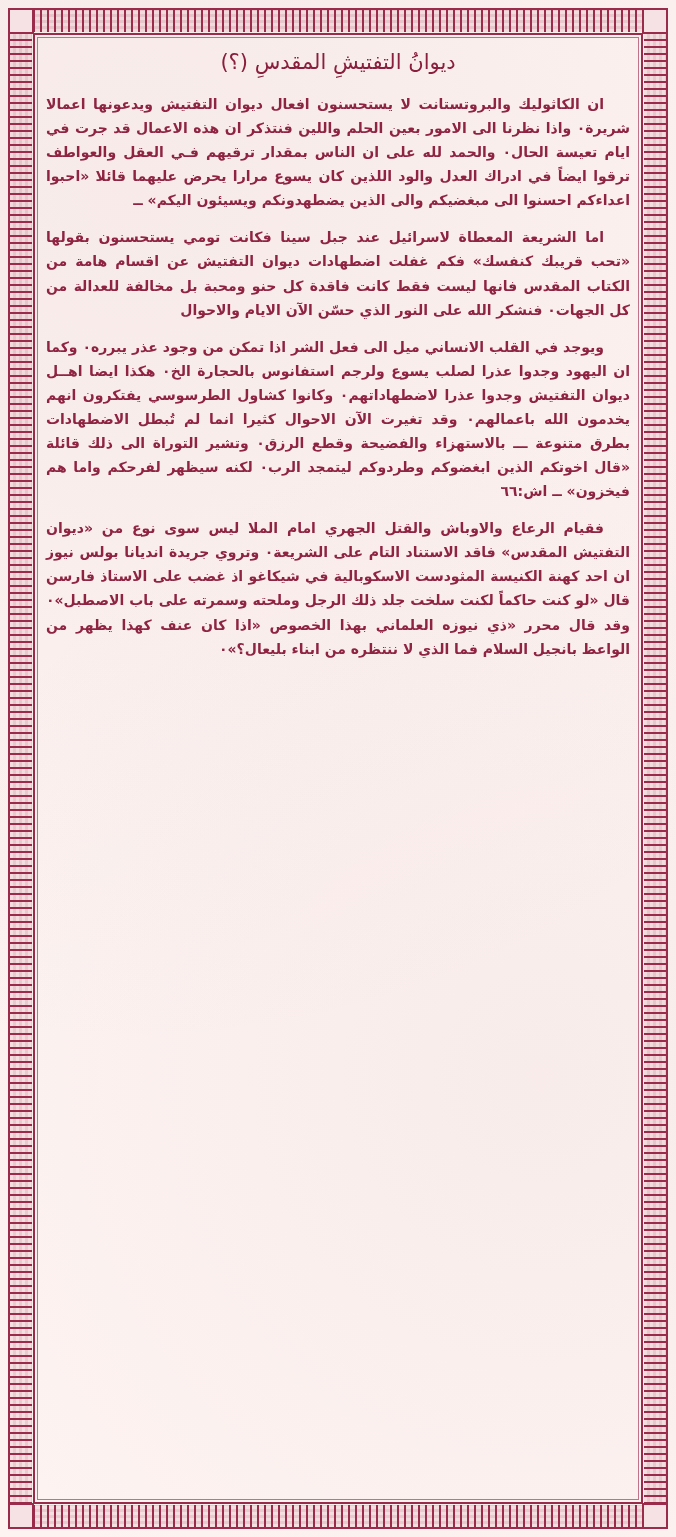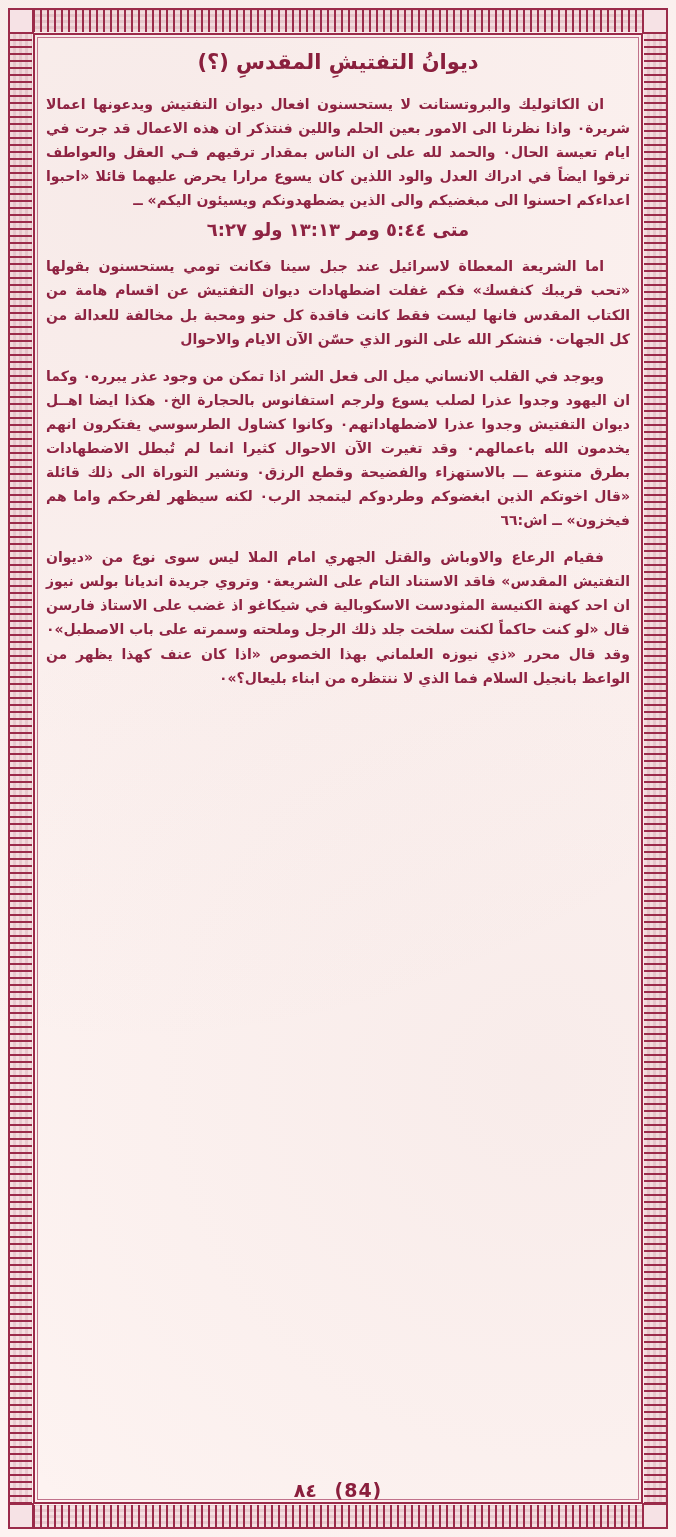--- a/index.html
+++ b/index.html
@@ -102,21 +102,21 @@
     width: 584px;
     height: 1400px;
     box-sizing: border-box;
     color: #8e2342;
     direction: rtl;
     text-align: justify;
   }
   .doc-title {
     text-align: center;
     font-size: 21px;
-    font-weight: bold;
+    font-weight: normal;
     color: #8a1f3d;
     margin: 6px 0 18px 0;
     letter-spacing: 0.5px;
     font-family: "DejaVu Sans", sans-serif;
   }
   p.para {
     margin: 0 0 13px 0;
     font-size: 14px;
     line-height: 1.72;
     text-align: justify;
@@ -174,29 +174,24 @@
   <div class="corner tr"></div>
   <div class="corner bl"></div>
   <div class="corner br"></div>
 
   <div class="content">
 
     <h1 class="doc-title">ديوانُ التفتيشِ المقدسِ (؟)</h1>
 
     <p class="para">ان الكاثوليك والبروتستانت لا يستحسنون افعال ديوان التفتيش ويدعونها اعمالا شريرة٠ واذا نظرنا الى الامور بعين الحلم واللين فنتذكر ان هذه الاعمال قد جرت في ايام تعيسة الحال٠ والحمد لله على ان الناس بمقدار ترقيهم فـي العقل والعواطف ترقوا ايضاً في ادراك العدل والود اللذين كان يسوع مرارا يحرض عليهما قائلا «احبوا اعداءكم احسنوا الى مبغضيكم والى الذين يضطهدونكم ويسيئون اليكم» ــ</p>
 
-    <p class="refline">متى ٥:٤٤ ومر ١٣:١٣ ولو ٦:٢٧</p>
 
     <p class="para">اما الشريعة المعطاة لاسرائيل عند جبل سينا فكانت تومي يستحسنون بقولها «تحب قريبك كنفسك» فكم غفلت اضطهادات ديوان التفتيش عن اقسام هامة من الكتاب المقدس فانها ليست فقط كانت فاقدة كل حنو ومحبة بل مخالفة للعدالة من كل الجهات٠ فنشكر الله على النور الذي حسّن الآن الايام والاحوال</p>
 
     <p class="para">ويوجد في القلب الانساني ميل الى فعل الشر اذا تمكن من وجود عذر يبرره٠ وكما ان اليهود وجدوا عذرا لصلب يسوع ولرجم استفانوس بالحجارة الخ٠ هكذا ايضا اهــل ديوان التفتيش وجدوا عذرا لاضطهاداتهم٠ وكانوا كشاول الطرسوسي يفتكرون انهم يخدمون الله باعمالهم٠ وقد تغيرت الآن الاحوال كثيرا انما لم تُبطل الاضطهادات بطرق متنوعة ـــ بالاستهزاء والفضيحة وقطع الرزق٠ وتشير التوراة الى ذلك قائلة «قال اخوتكم الذين ابغضوكم وطردوكم ليتمجد الرب٠ لكنه سيظهر لفرحكم واما هم فيخزون» ــ اش:٦٦</p>
 
     <p class="para">فقيام الرعاع والاوباش والقتل الجهري امام الملا ليس سوى نوع من «ديوان التفتيش المقدس» فاقد الاستناد التام على الشريعة٠ وتروي جريدة انديانا بولس نيوز ان احد كهنة الكنيسة المثودست الاسكوبالية في شيكاغو اذ غضب على الاستاذ فارسن قال «لو كنت حاكماً لكنت سلخت جلد ذلك الرجل وملحته وسمرته على باب الاصطبل»٠ وقد قال محرر «ذي نيوزه العلماني بهذا الخصوص «اذا كان عنف كهذا يظهر من الواعظ بانجيل السلام فما الذي لا ننتظره من ابناء بليعال؟»٠</p>
 
 
   </div>
 
-  <div class="footer">
-    <span class="latin">(84)</span>
-    <span class="arabic">٨٤</span>
-  </div>
 
 </div>
 
 </body></html>

